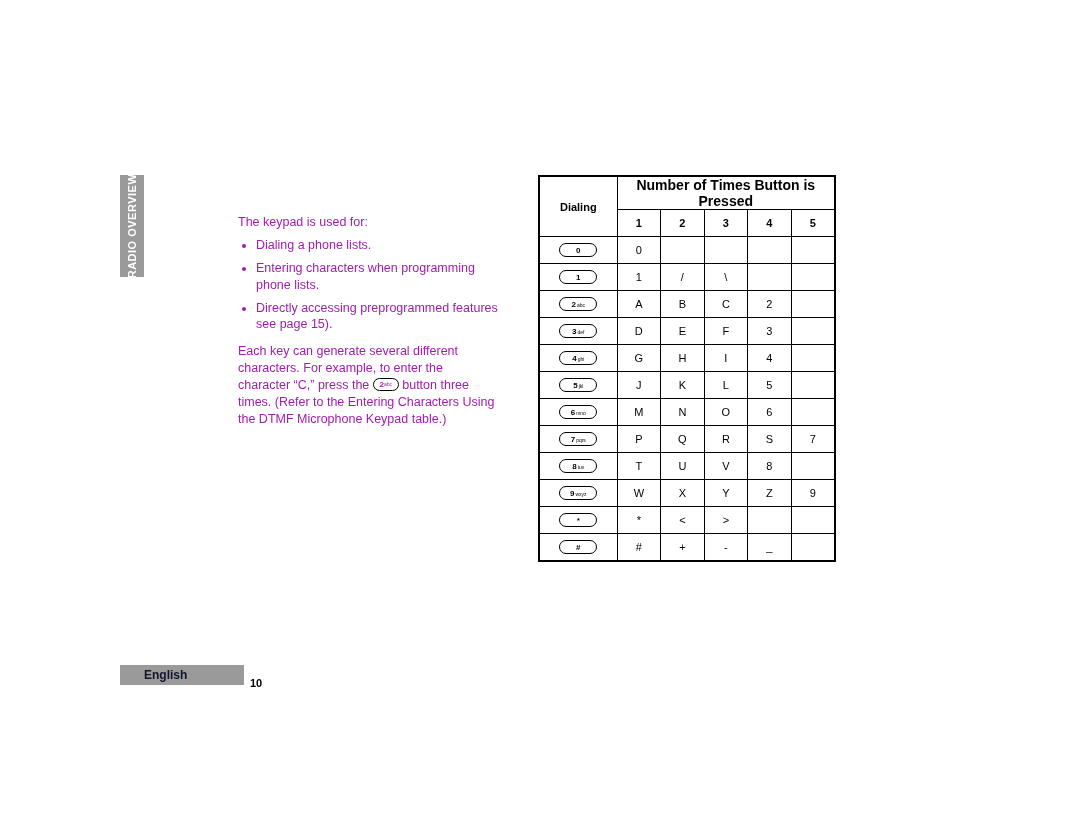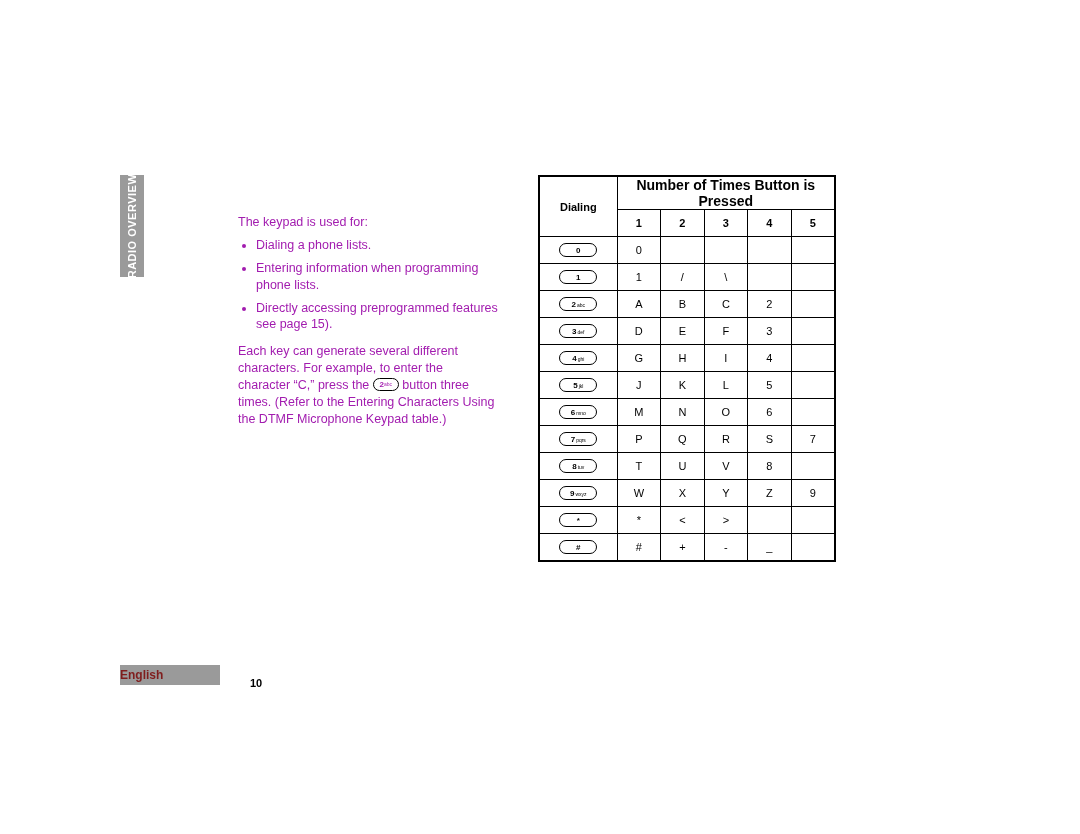--- a/index.html
+++ b/index.html
@@ -125,42 +125,42 @@
     font-weight: bold;
     margin-top: 28px;
   }
   .lang-tab {
     position: absolute;
     left: 0;
     top: 490px;
     width: 100px;
     height: 20px;
     background: #9a9a9a;
-    color: #7f1d1d;
+    color: #0f172a;
     font-weight: bold;
     font-size: 12px;
     display: flex;
     align-items: center;
-    padding-left: 0;
+    padding-left: 24px;
   }
 </style>
 </head>
 <body>
 
 <div class="page">
 
   <div class="tab-vertical">
     <span>RADIO OVERVIEW</span>
   </div>
 
   <div class="left-col">
     <p>The keypad is used for:</p>
     <ul class="bullets">
       <li>Dialing a phone lists.</li>
-      <li>Entering information when programming phone lists.</li>
+      <li>Entering characters when programming phone lists.</li>
       <li>Directly accessing preprogrammed features see page 15).</li>
     </ul>
     <p>
       <span>Each key can generate several different characters. For example, to enter the character “C,” press the </span><span class="inline-key"><span class="big">2</span><span class="sm">abc</span></span><span> button three times. (Refer to the Entering Characters Using the DTMF Microphone Keypad table.)</span>
     </p>
   </div>
 
   <div class="right-col">
     <table class="keypad">
       <tbody>

